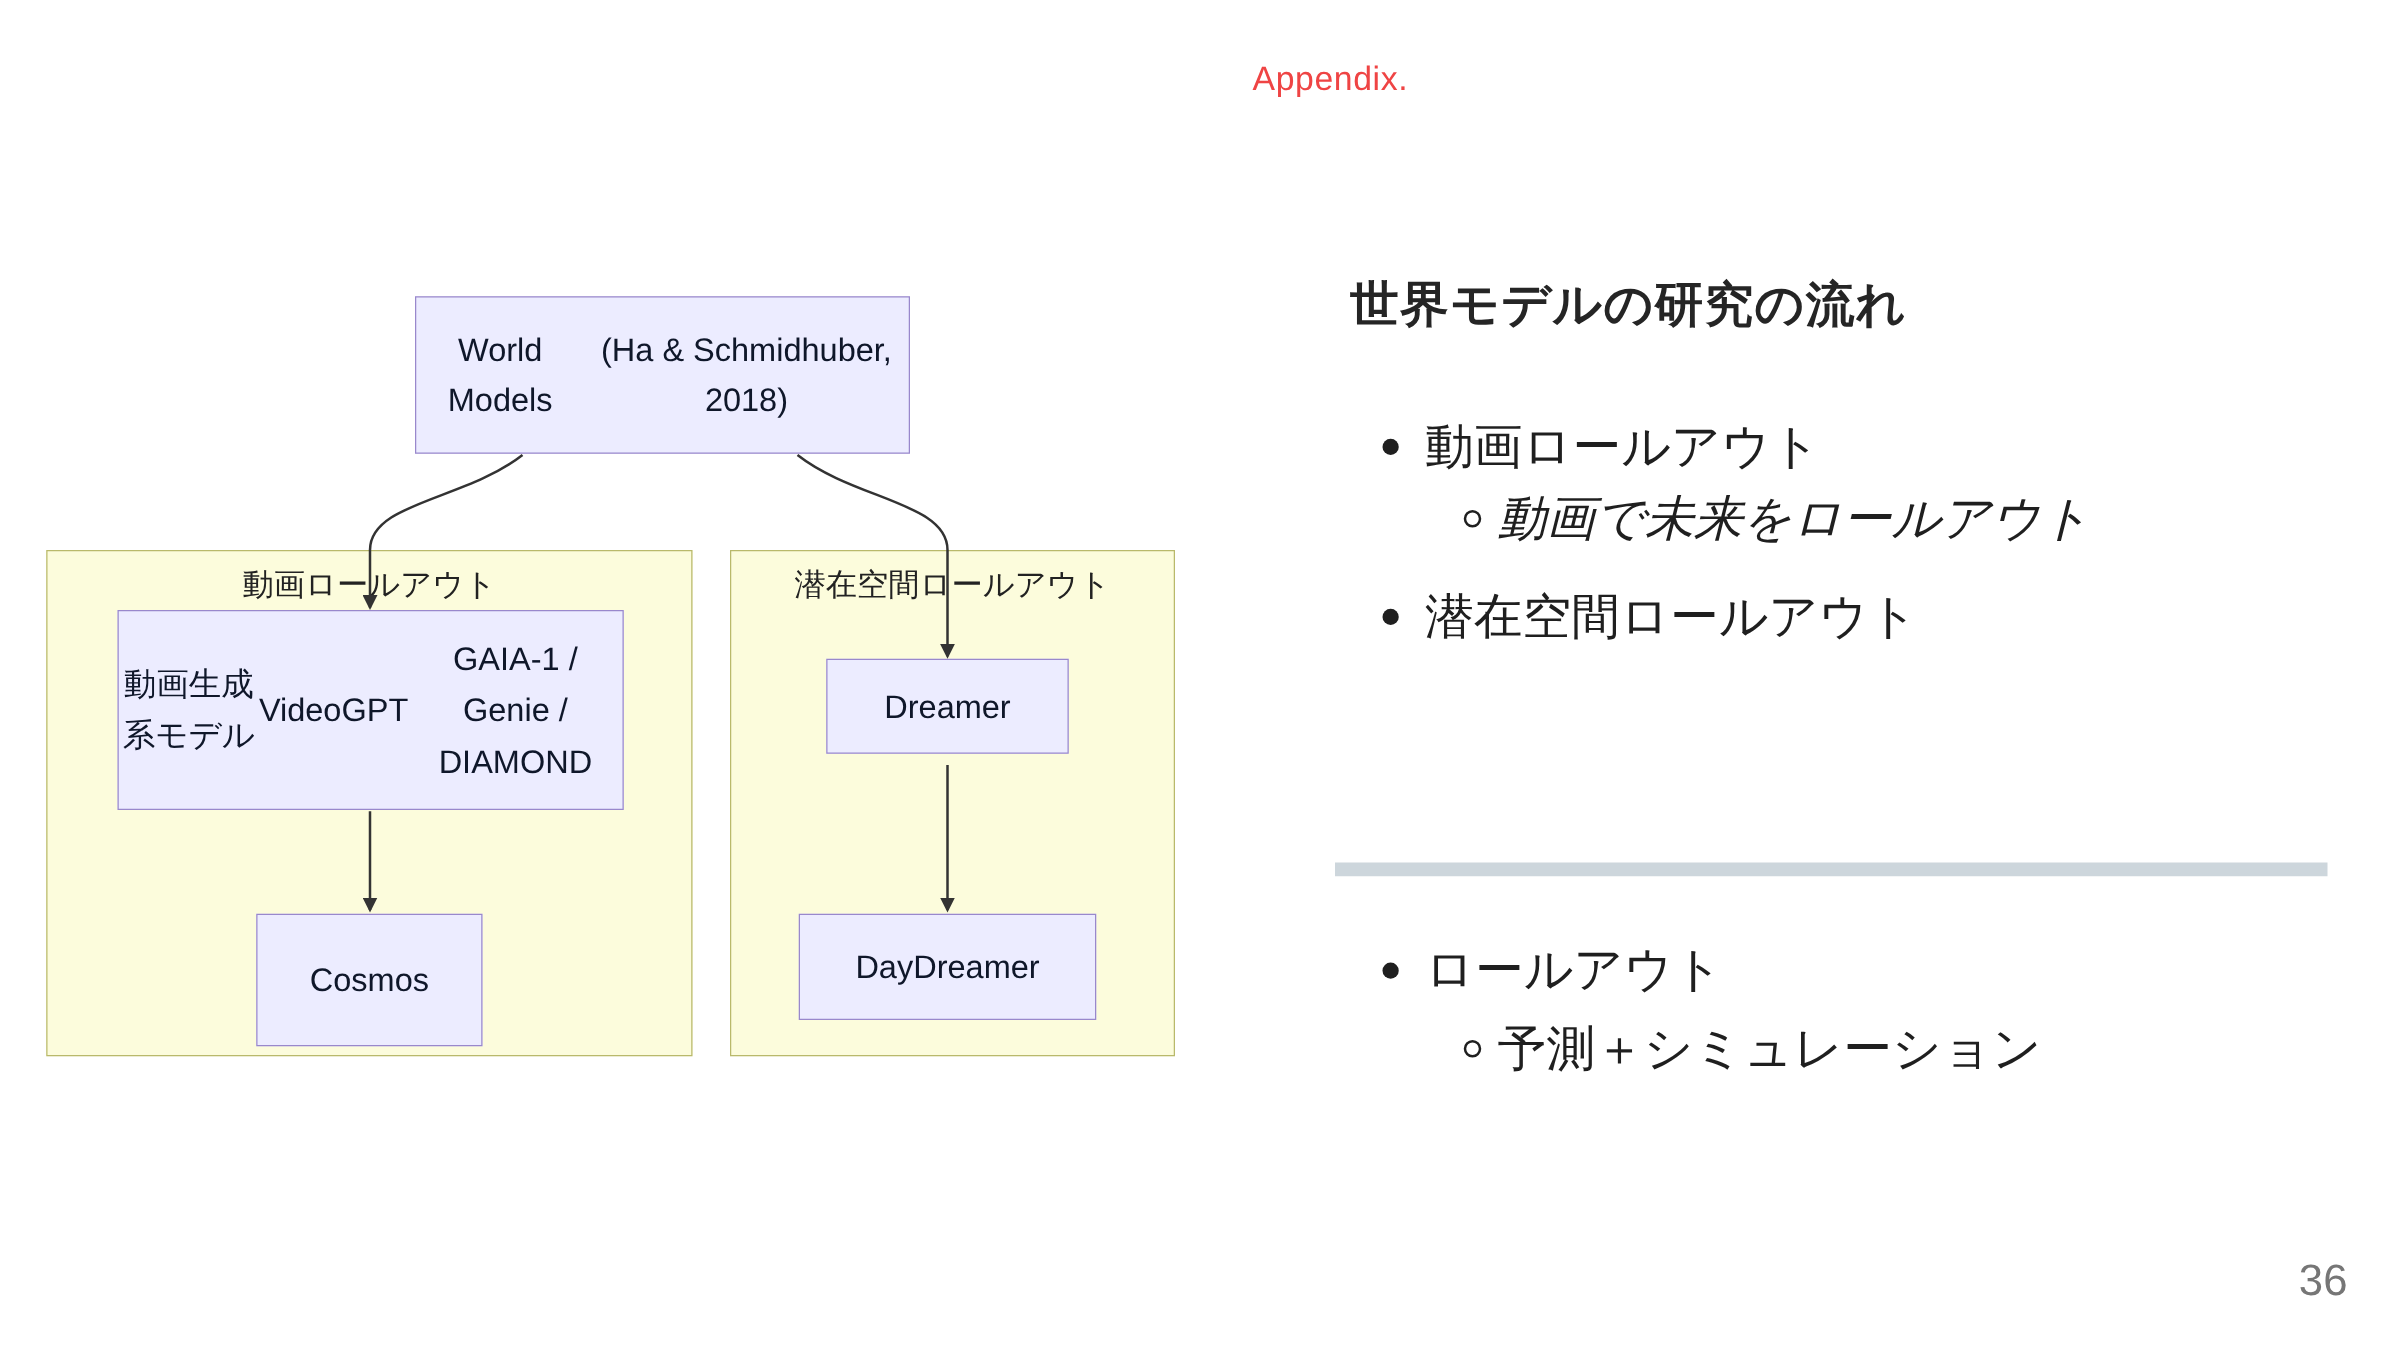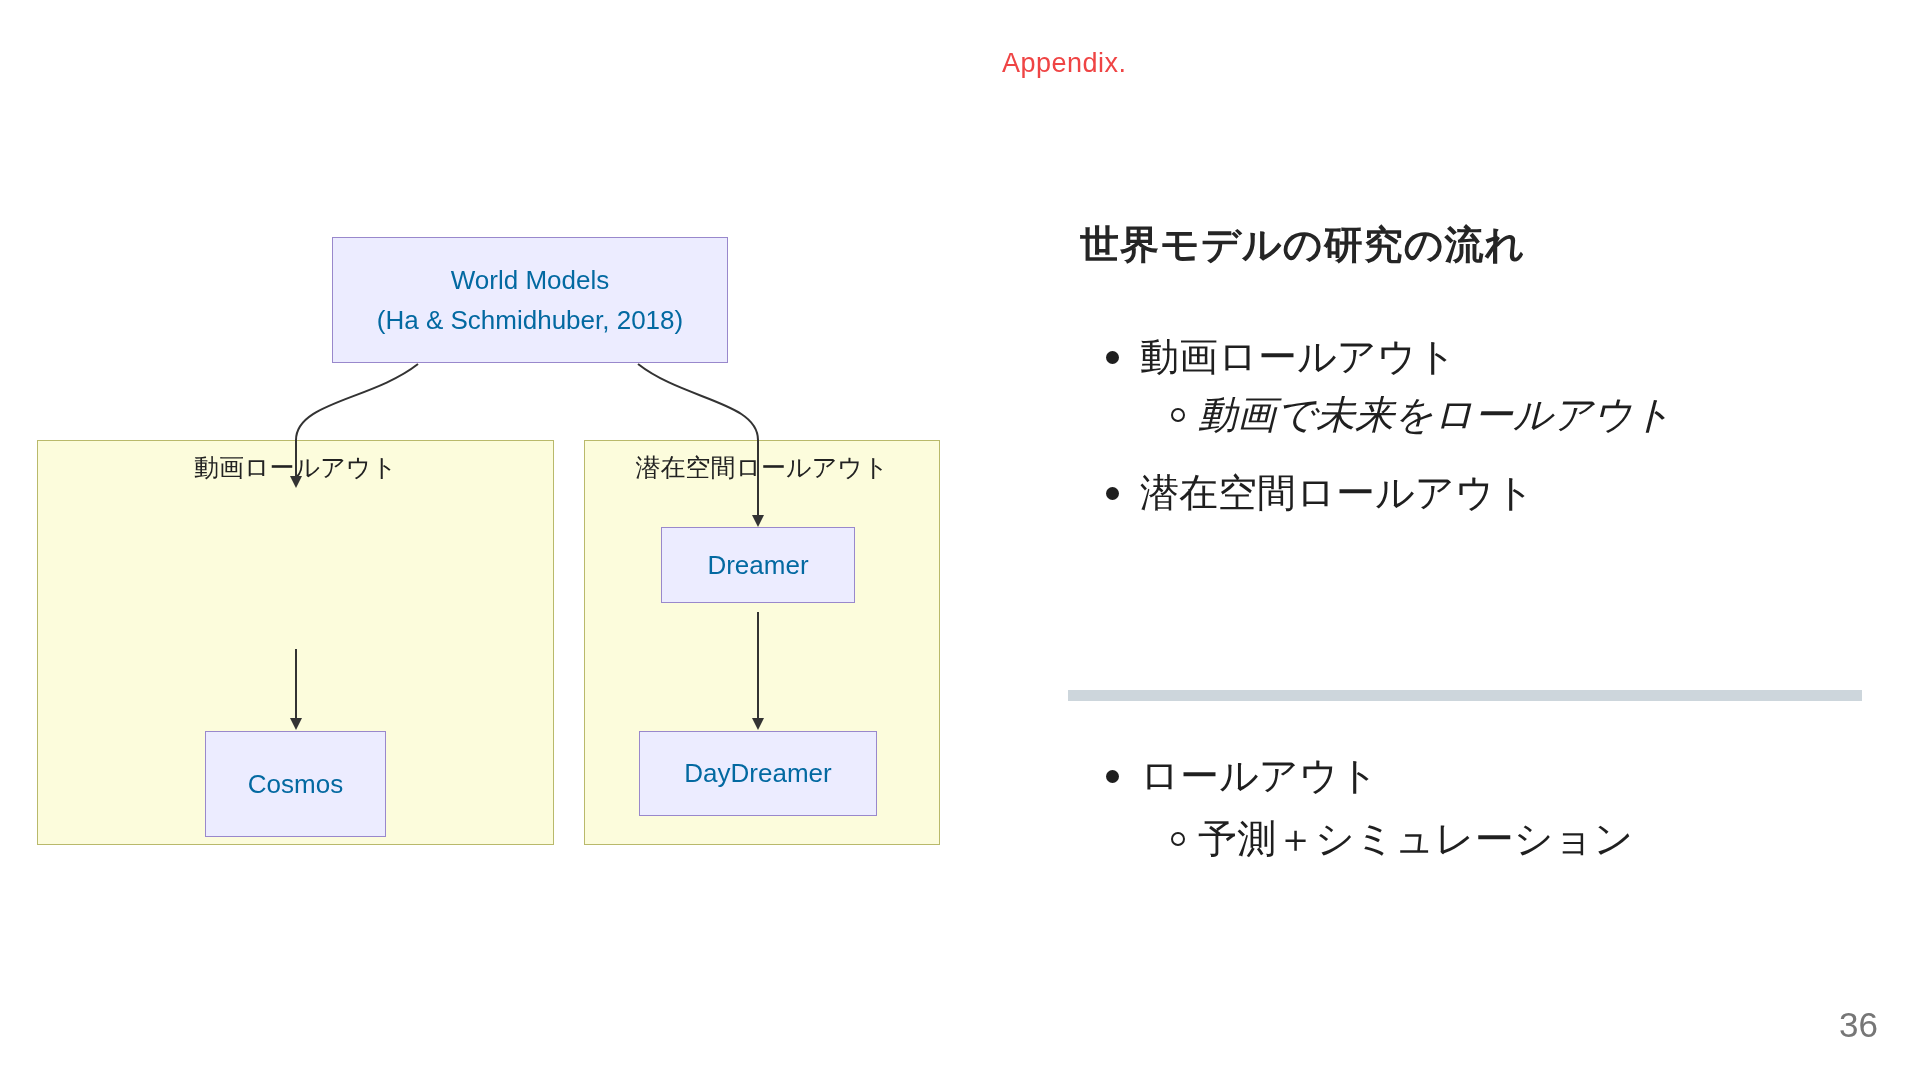--- a/index.html
+++ b/index.html
@@ -24,22 +24,22 @@
   .diagram { position:absolute; left:0; top:0; width:980px; height:880px; }
   .cluster {
     position:absolute; background:#fcfcdc; border:1.5px solid #b9b96b;
   }
   .cluster-label {
     position:absolute; top:10px; left:0; width:100%;
     text-align:center; font-size:25px; color:#222;
   }
   .node {
     position:absolute; background:#ECECFF; border:1.5px solid #9988cc;
-    display:flex; flex-direction:column; align-items:center; justify-content:center;
-    font-size:26px; color:#0369a1; text-align:center;
+    display:flex; flex-direction:row; align-items:center; justify-content:center;
+    font-size:26px; color:#0f172a; text-align:center;
   }
   .node .nline { line-height:41px; }
   .cluster-video   { left:37px;  top:440px; width:517px; height:405px; }
   .cluster-latent  { left:584px; top:440px; width:356px; height:405px; }
   .node-root       { left:332px; top:237px; width:396px; height:126px; }
   .node-root .nline{ line-height:40px; }
   .node-modelbox   { left:94px;  top:488px; width:405px; height:160px; }
   .node-cosmos     { left:205px; top:731px; width:181px; height:106px; }
   .node-dreamer    { left:661px; top:527px; width:194px; height:76px; }
   .node-daydreamer { left:639px; top:731px; width:238px; height:85px; }
@@ -87,20 +87,25 @@
 
     <div class="cluster cluster-latent">
       <div class="cluster-label">潜在空間ロールアウト</div>
     </div>
 
     <div class="node node-root">
       <div class="nline">World Models</div>
       <div class="nline">(Ha &amp; Schmidhuber, 2018)</div>
     </div>
 
+    <div class="node node-modelbox">
+      <div class="nline">動画生成系モデル</div>
+      <div class="nline">VideoGPT</div>
+      <div class="nline">GAIA-1 / Genie / DIAMOND</div>
+    </div>
 
     <div class="node node-cosmos">
       <div class="nline">Cosmos</div>
     </div>
 
     <div class="node node-dreamer">
       <div class="nline">Dreamer</div>
     </div>
 
     <div class="node node-daydreamer">

